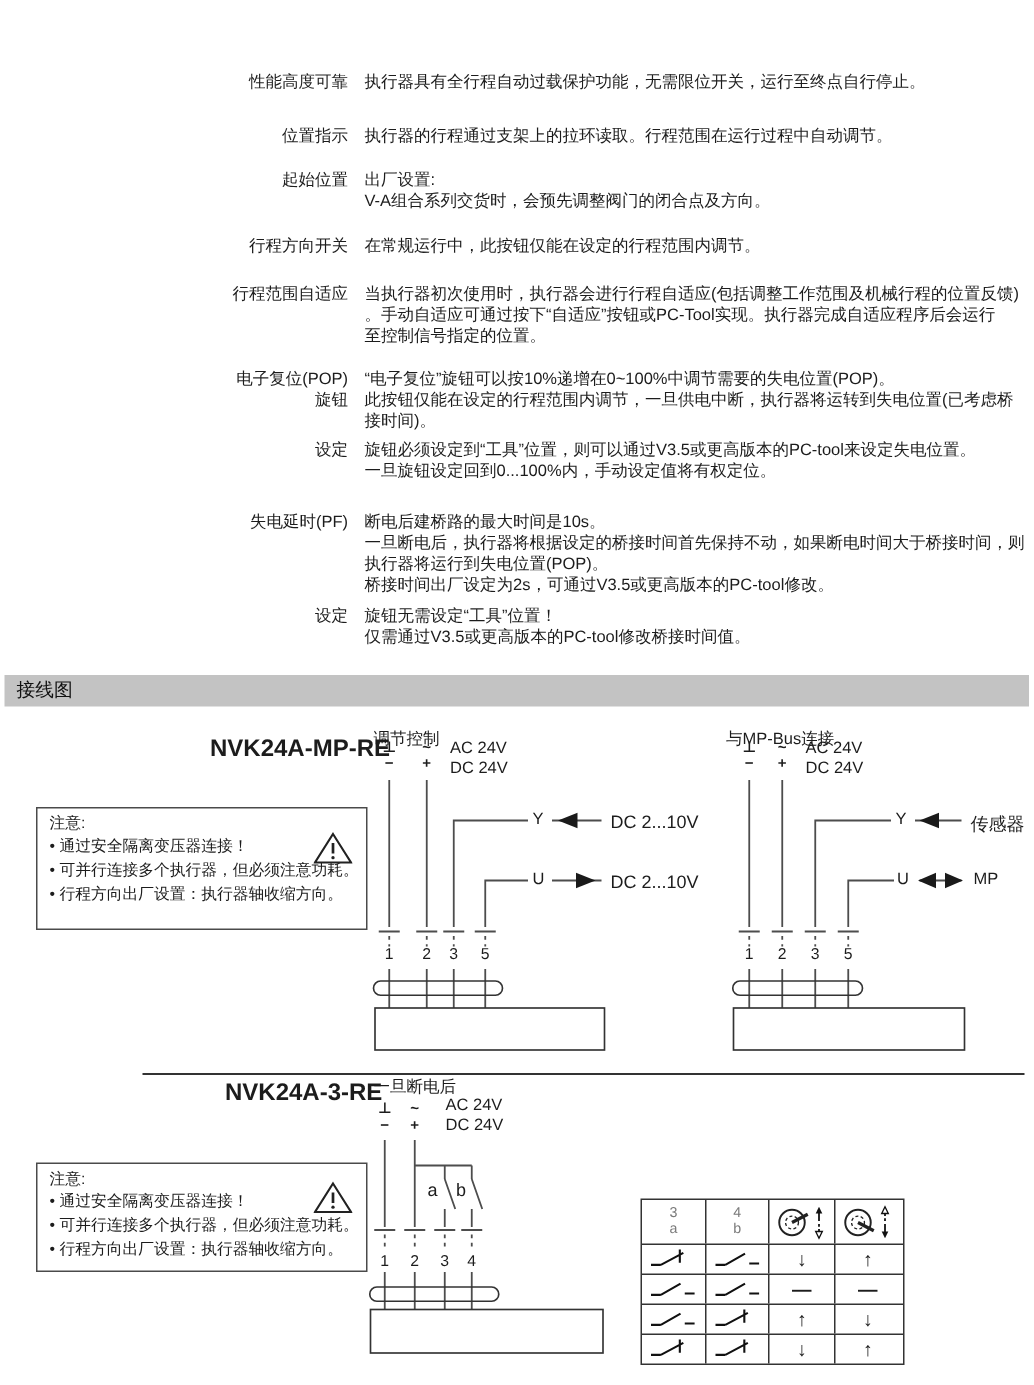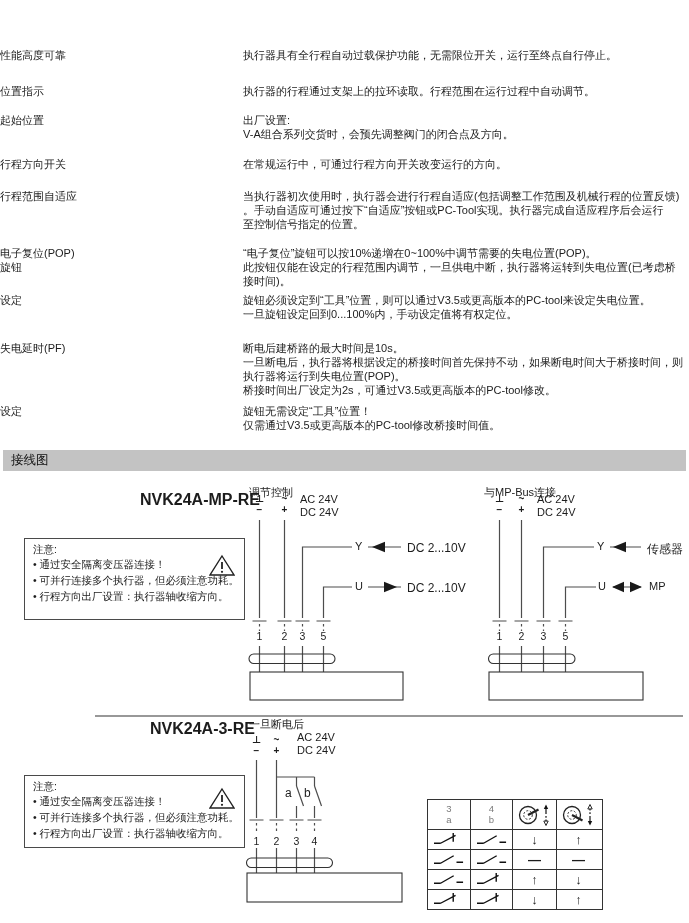--- a/index.html
+++ b/index.html
@@ -2,21 +2,21 @@
 <html><head>
 <meta charset="utf-8">
 <style>
   *{margin:0;padding:0;box-sizing:border-box}
   html,body{background:#fff}
   .page{position:relative;width:689px;height:923px;background:#ffffff;overflow:hidden;
         font-family:"Liberation Sans","DejaVu Sans",sans-serif;color:#1c1c1c}
   .sbar{position:absolute;left:3px;width:683px;height:21px;background:#c3c3c3;
         font-size:12.5px;line-height:21px;padding-left:8px;color:#111}
   .frow{position:absolute;left:0;width:689px;font-size:11px;line-height:14px}
-  .flabel{position:absolute;left:0;width:232px;white-space:nowrap}
+  .flabel{position:absolute;left:0;width:232px;text-align:right;white-space:nowrap}
   .fdesc{position:absolute;left:243px;width:446px;white-space:nowrap}
   .lbl{position:absolute;font-size:11px;white-space:nowrap}
   .s10{font-size:12px}
   .b{font-weight:normal}
   .model{position:absolute;font-size:16px;font-weight:bold;white-space:nowrap}
   .tsym{position:absolute;width:14px;text-align:center;font-size:10px;font-weight:bold;line-height:11px}
   .num{position:absolute;width:16px;text-align:center;font-size:10.5px}
   .note{position:absolute;left:24px;width:221px;border:1px solid #4a4a4a;background:#fff;
         font-size:10.5px;padding:3px 16px 0 8px}
   .note .nt{line-height:15px}
@@ -63,21 +63,21 @@
     <div class="fdesc">
       <div>出厂设置:</div>
         <div>V-A组合系列交货时，会预先调整阀门的闭合点及方向。</div>
     </div>
   </div>
   <div class="frow" style="top:157px">
     <div class="flabel">
         <div>行程方向开关</div>
       </div>
     <div class="fdesc">
-        <div>在常规运行中，可通过行程方向开关改变运行的方向。</div>
+        <div>在常规运行中，此按钮仅能在设定的行程范围内调节。</div>
       </div>
   </div>
   <div class="frow" style="top:189px">
     <div class="flabel">
         <div>行程范围自适应</div>
       </div>
     <div class="fdesc">
       <div>当执行器初次使用时，执行器会进行行程自适应(包括调整工作范围及机械行程的位置反馈)</div>
         <div>。手动自适应可通过按下“自适应”按钮或PC-Tool实现。执行器完成自适应程序后会运行</div>
         <div>至控制信号指定的位置。</div>

